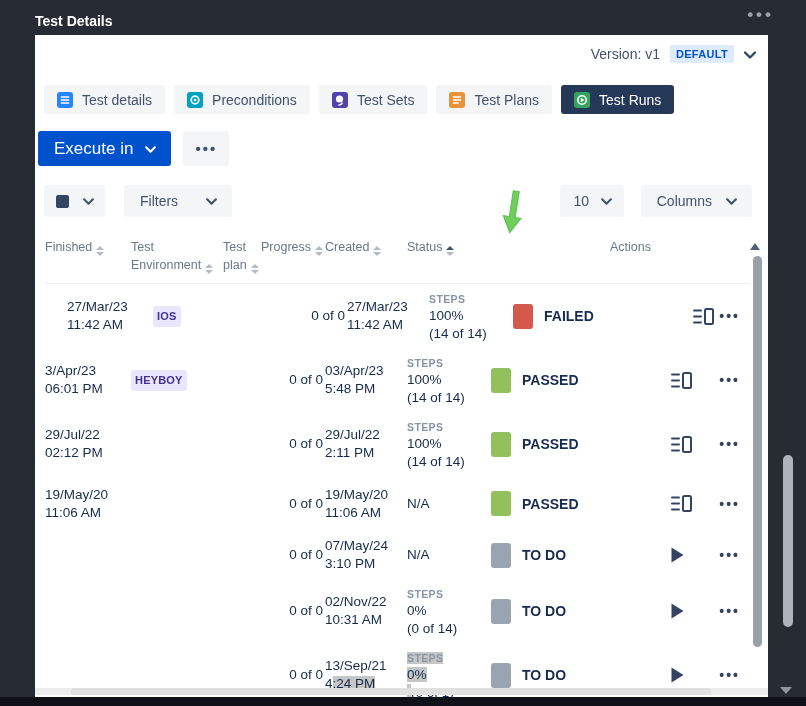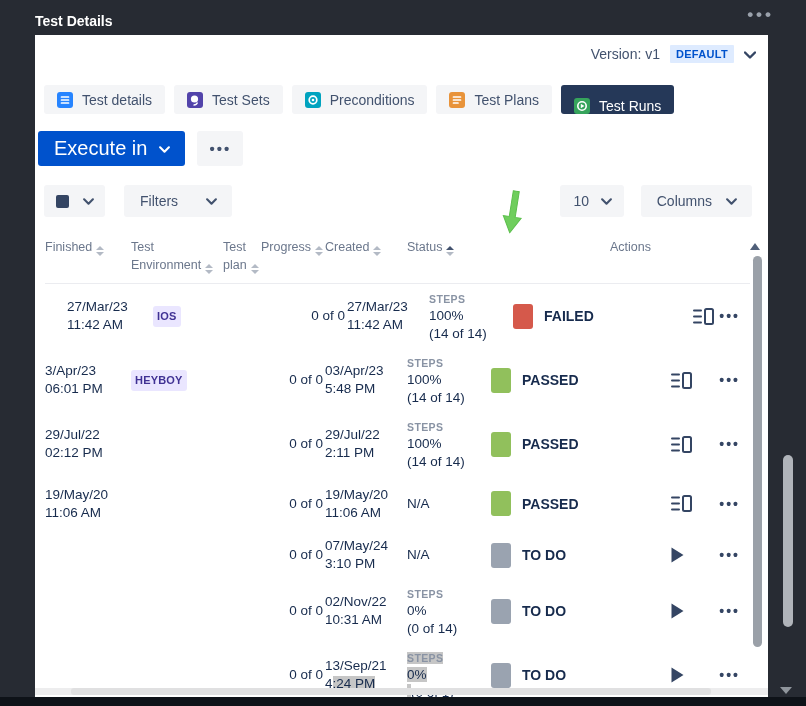--- a/index.html
+++ b/index.html
@@ -17,27 +17,27 @@
   
   .version-row { position:absolute; top:10px; right:14px; display:flex; align-items:center; gap:10px; }
   .version-label { color:#42526e; font-size:14px; }
   .version-badge { background:#deebff; color:#0052cc; font-size:11px; font-weight:bold; padding:3px 6px; border-radius:1px; letter-spacing:.3px; }
   .chev { display:inline-block; width:10px; height:6px; }
   .chev svg { display:block; }
 
   
   .tabs { position:absolute; left:9px; top:50px; display:flex; gap:9px; }
   .tab { display:flex; align-items:center; gap:9px; height:29px; padding:0 13px; background:#f4f5f7; border-radius:3px; color:#42526e; font-size:14px; cursor:pointer; }
-  .tab.active { background:#253858; color:#ffffff;align-items:flex-end; }
+  .tab.active { background:#253858; color:#ffffff; }
   .tab-icon { width:16px; height:16px; border-radius:3px; flex:0 0 auto; }
   .tab-icon svg { display:block; }
 
   
   .exec-row { position:absolute; left:3px; top:96px; display:flex; gap:12px; }
-  .btn-primary { display:flex; align-items:center; gap:12px; height:35px; padding:0 16px; background:#0052cc; border:none; border-radius:3px; color:#fff; font-size:20px; font-family:inherit; cursor:pointer; }
+  .btn-primary { display:flex; align-items:center; gap:12px; height:35px; padding:0 16px; background:#0052cc; border:none; border-radius:3px; color:#fff; font-size:17px; font-family:inherit; cursor:pointer; }
   .btn-gray { display:flex; align-items:center; justify-content:center; height:35px; padding:0 12px; background:#f4f5f7; border:none; border-radius:3px; color:#42526e; font-size:15px; font-weight:bold; letter-spacing:2px; font-family:inherit; cursor:pointer; }
 
   
   .filter-row { position:absolute; left:9px; top:150px; right:14px; height:32px; }
   .select-btn { position:absolute; left:0; top:0; display:flex; align-items:center; gap:14px; height:32px; padding:0 12px; background:#f4f5f7; border:none; border-radius:3px; cursor:pointer; }
   .select-square { width:13px; height:13px; background:#344563; border-radius:2px; }
   .filters-btn { position:absolute; left:80px; top:0; display:flex; align-items:center; gap:28px; height:32px; padding:0 16px; background:#f4f5f7; border:none; border-radius:3px; color:#42526e; font-size:14px; font-family:inherit; cursor:pointer; }
   .pagesize-btn { position:absolute; right:130px; top:0; display:flex; align-items:center; gap:12px; height:32px; padding:0 13px; background:#f4f5f7; border:none; border-radius:3px; color:#42526e; font-size:14px; font-family:inherit; cursor:pointer; }
   .columns-btn { position:absolute; right:2px; top:0; display:flex; align-items:center; gap:14px; height:32px; padding:0 16px; background:#f4f5f7; border:none; border-radius:3px; color:#42526e; font-size:14px; font-family:inherit; cursor:pointer; }
 
@@ -111,36 +111,36 @@
               <g stroke="#fff" stroke-width="1.7" stroke-linecap="round">
                 <line x1="4.5" y1="5" x2="11.5" y2="5"></line>
                 <line x1="4.5" y1="8" x2="11.5" y2="8"></line>
                 <line x1="4.5" y1="11" x2="11.5" y2="11"></line>
               </g>
             </svg>
           </span>
           <span>Test details</span>
         </div>
         <div class="tab">
+          <span class="tab-icon" style="background: rgb(0, 163, 191);">
+            <svg width="16" height="16" viewBox="0 0 16 16">
+              <circle cx="8" cy="8" r="3.8" fill="none" stroke="#fff" stroke-width="1.7"></circle>
+              <circle cx="8" cy="8" r="1.3" fill="#fff"></circle>
+            </svg>
+          </span>
+          <span>Preconditions</span>
+        </div>
+        <div class="tab">
           <span class="tab-icon" style="background: rgb(82, 67, 170);">
             <svg width="16" height="16" viewBox="0 0 16 16">
               <circle cx="7.5" cy="7" r="3.6" fill="#fff"></circle>
               <path d="M10.5 10.5 a4 4 0 0 1 -4 2.5" fill="none" stroke="#fff" stroke-width="1.4"></path>
             </svg>
           </span>
           <span>Test Sets</span>
-        </div>
-        <div class="tab">
-          <span class="tab-icon" style="background: rgb(0, 163, 191);">
-            <svg width="16" height="16" viewBox="0 0 16 16">
-              <circle cx="8" cy="8" r="3.8" fill="none" stroke="#fff" stroke-width="1.7"></circle>
-              <circle cx="8" cy="8" r="1.3" fill="#fff"></circle>
-            </svg>
-          </span>
-          <span>Preconditions</span>
         </div>
         <div class="tab">
           <span class="tab-icon" style="background: rgb(232, 147, 58);">
             <svg width="16" height="16" viewBox="0 0 16 16">
               <g stroke="#fff" stroke-width="1.7" stroke-linecap="round">
                 <line x1="4.5" y1="5" x2="11.5" y2="5"></line>
                 <line x1="4.5" y1="8" x2="11.5" y2="8"></line>
                 <line x1="4.5" y1="11" x2="9" y2="11"></line>
               </g>
             </svg>

